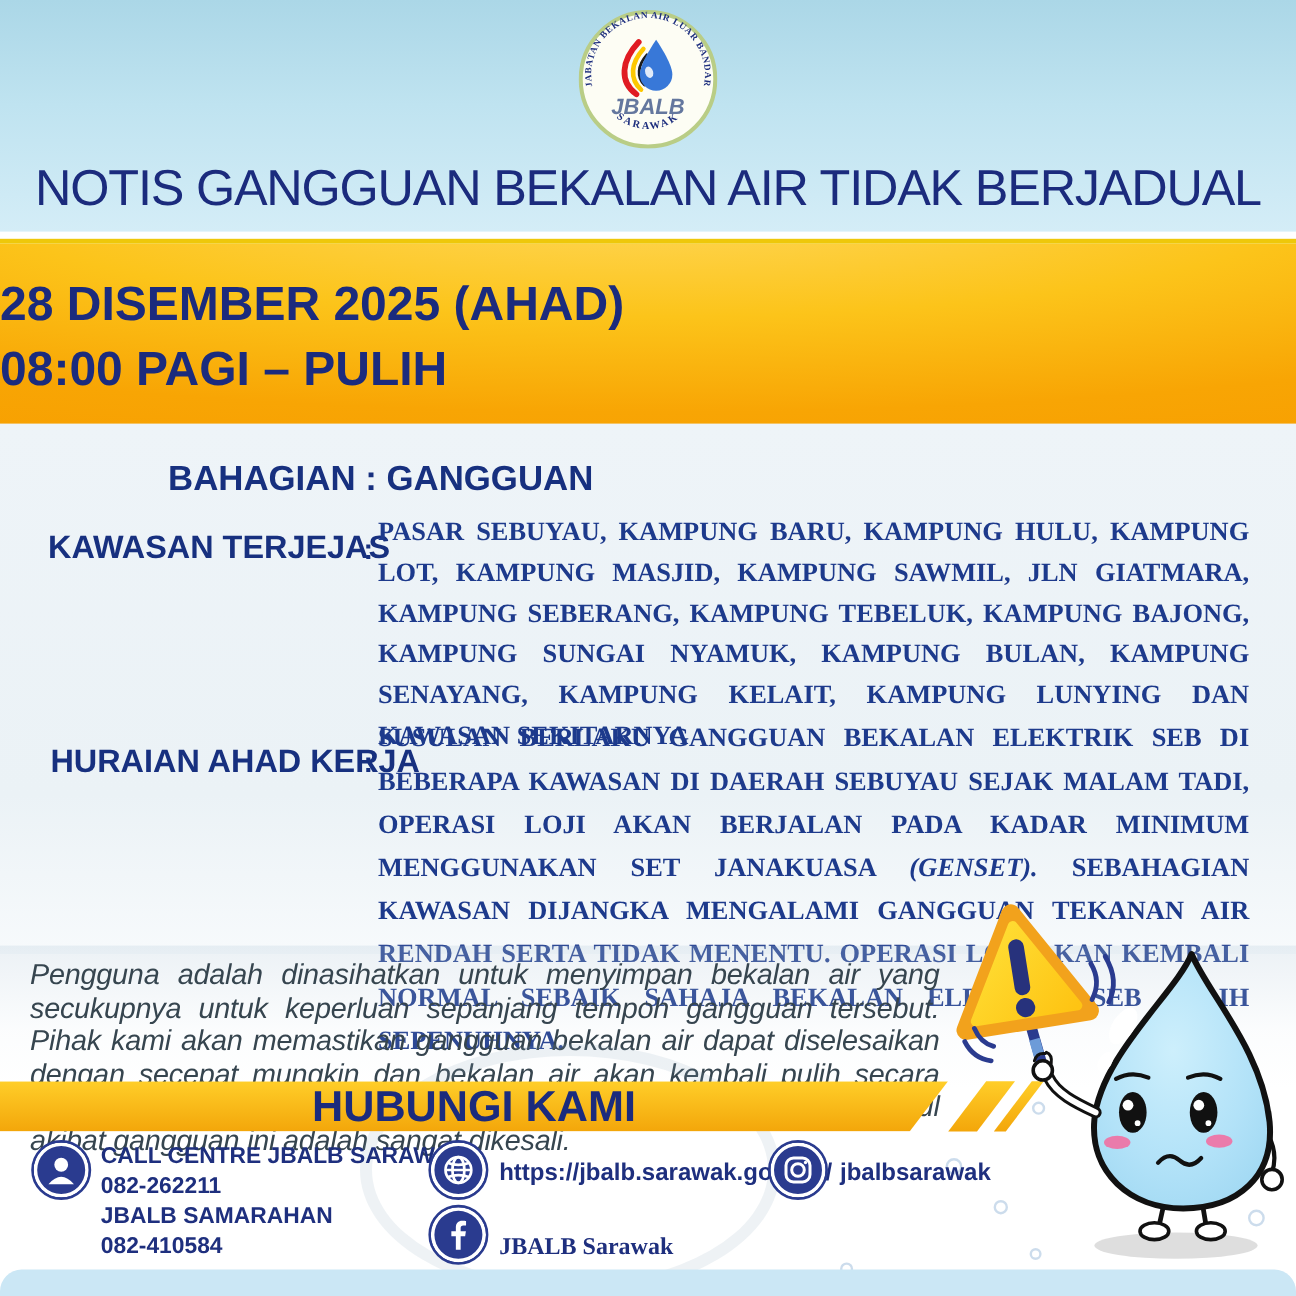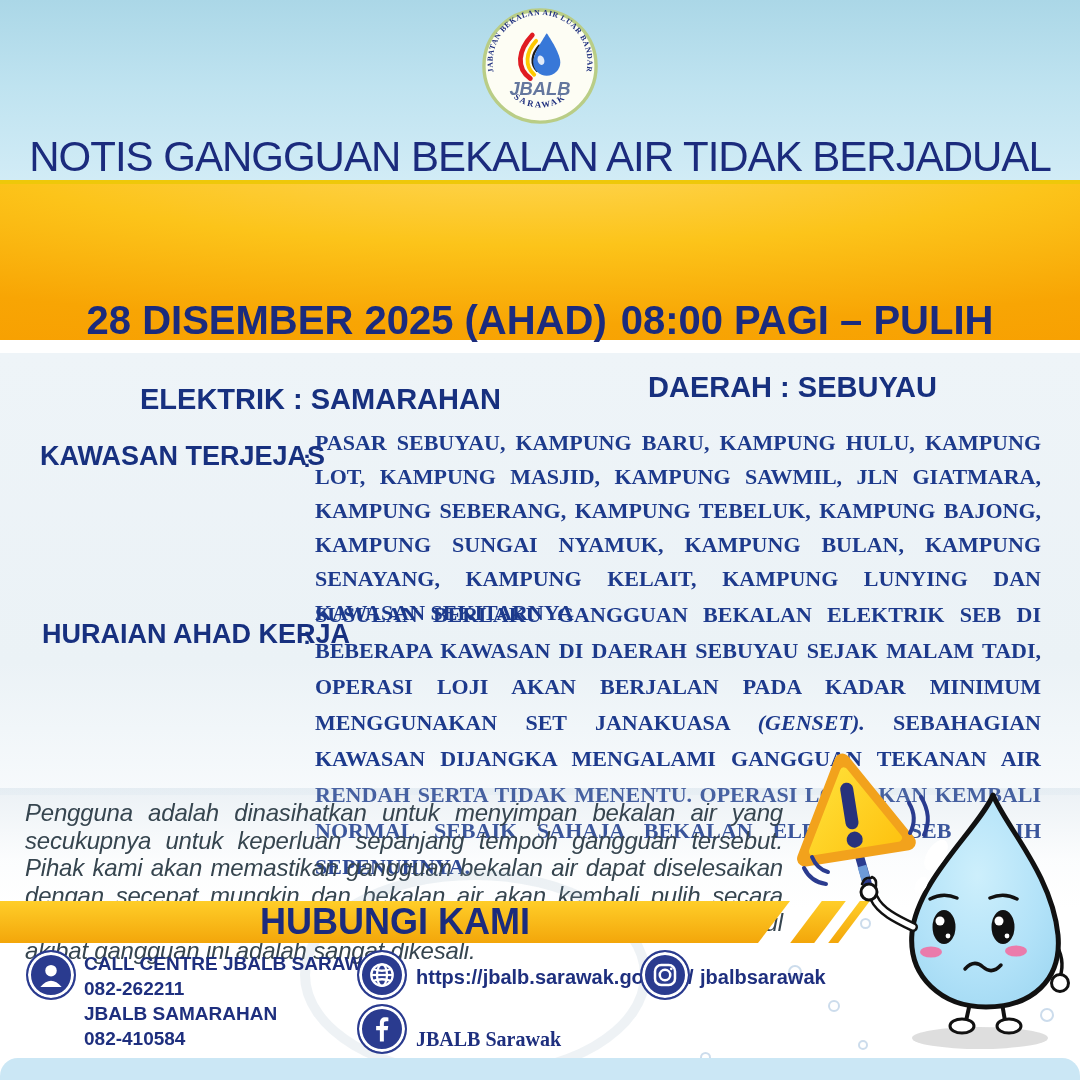--- a/index.html
+++ b/index.html
@@ -7,24 +7,24 @@
   .poster{position:absolute;top:0;left:0;width:1080px;height:1080px;background:#ffffff;overflow:hidden;}
 
   
   .header{position:absolute;top:0;left:0;width:1080px;height:193px;
           background:linear-gradient(180deg,#abd7e7 0%,#bfe3f0 45%,#d4edf7 100%);}
   .logo{position:absolute;top:8px;left:482px;width:116px;height:116px;}
   .title{position:absolute;top:133px;left:0;width:1080px;text-align:center;
          font-size:42px;font-weight:normal;color:#1b2b7d;letter-spacing:-1px;white-space:nowrap;}
 
   
-  .banner{position:absolute;top:180px;left:0;width:1080px;height:160px;
+  .banner{position:absolute;top:199px;left:0;width:1080px;height:160px;
           background:radial-gradient(ellipse 130% 160% at 50% -25%,#ffd95e 0%,#fcc41a 40%,#f8a504 72%,#f79d00 100%);
           border-top:4px solid #eec80a;box-sizing:border-box;
-          display:flex;flex-direction:row;justify-content:center;align-items:flex-end;gap:14px;}
+          display:flex;flex-direction:column;justify-content:center;align-items:flex-start;gap:14px;}
   .banner div{font-size:40px;font-weight:bold;color:#1b2b7d;line-height:1;}
 
   
   .body-bg{position:absolute;top:353px;left:0;width:1080px;height:442px;
            background:linear-gradient(180deg,#eef4f8 0%,#ebf2f6 70%,#f7fafc 100%);}
   .bahagian{position:absolute;top:383px;left:140px;font-size:29px;font-weight:bold;color:#17307f;}
   .daerah{position:absolute;top:371px;left:648px;font-size:29px;font-weight:bold;color:#17307f;}
   .sec-label{position:absolute;font-size:27px;font-weight:bold;color:#17307f;white-space:nowrap;}
   .sec-colon{position:absolute;font-size:24px;font-weight:bold;color:#17307f;}
   .sec-text{position:absolute;left:315px;width:726px;font-size:22px;font-weight:bold;color:#1d3a8c;
@@ -101,22 +101,21 @@
     </svg>
     <div class="title">NOTIS GANGGUAN BEKALAN AIR TIDAK BERJADUAL</div>
   </div>
 
   <div class="banner">
     <div>28 DISEMBER 2025 (AHAD)</div>
     <div>08:00 PAGI – PULIH</div>
   </div>
 
   <div class="body-bg"></div>
-  <div class="bahagian">ELEKTRIK : SAMARAHAN</div>
-  <div class="daerah">DAERAH : SEBUYAU</div>
+  <div class="bahagian">BAHAGIAN : GANGGUAN</div>
 
   <div class="sec-label" style="top:441px;left:40px;">KAWASAN TERJEJAS</div>
   <div class="sec-colon" style="top:445px;left:303px;">:</div>
   <div class="sec-text kawasan-text">PASAR SEBUYAU, KAMPUNG BARU, KAMPUNG HULU, KAMPUNG LOT, KAMPUNG MASJID, KAMPUNG SAWMIL, JLN GIATMARA, KAMPUNG SEBERANG, KAMPUNG TEBELUK, KAMPUNG BAJONG, KAMPUNG SUNGAI NYAMUK, KAMPUNG BULAN, KAMPUNG SENAYANG, KAMPUNG KELAIT, KAMPUNG LUNYING DAN KAWASAN SEKITARNYA</div>
 
   <div class="sec-label" style="top:619px;left:42px;">HURAIAN AHAD KERJA</div>
   <div class="sec-colon" style="top:622px;left:303px;">:</div>
   <div class="sec-text huraian-text"><span>SUSULAN BERLAKU GANGGUAN BEKALAN ELEKTRIK SEB DI BEBERAPA KAWASAN DI DAERAH SEBUYAU SEJAK MALAM TADI, OPERASI LOJI AKAN BERJALAN PADA KADAR MINIMUM MENGGUNAKAN SET JANAKUASA </span><span class="italic-part">(GENSET).</span><span> SEBAHAGIAN KAWASAN DIJANGKA MENGALAMI GANGGUAN TEKANAN AIR RENDAH SERTA TIDAK MENENTU. OPERASI LOJI AKAN KEMBALI NORMAL SEBAIK SAHAJA BEKALAN ELEKTRIK SEB PULIH SEPENUHNYA.</span></div>
 
   <div class="water-band"></div>

